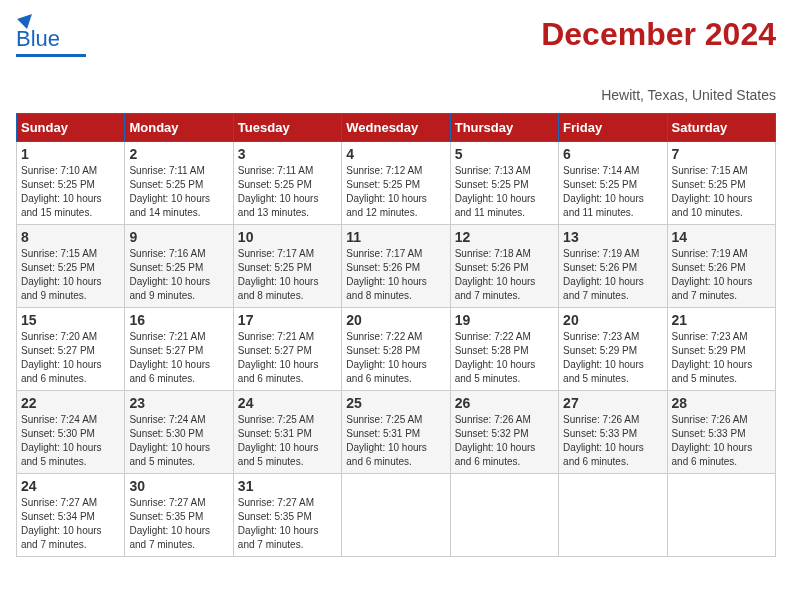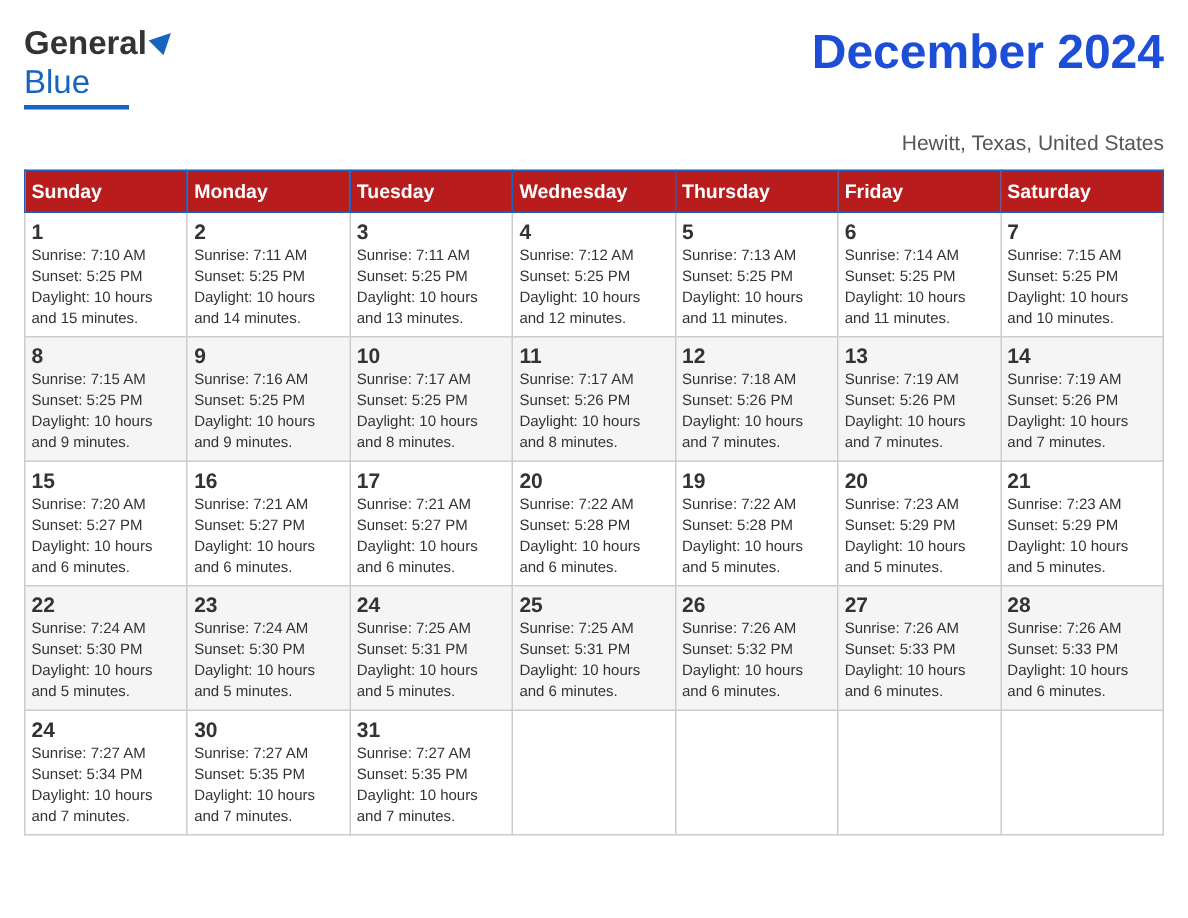--- a/index.html
+++ b/index.html
@@ -26,21 +26,21 @@
       height: 3px;
       background: #1565c0;
       margin-top: 2px;
     }
     .title-area {
       text-align: right;
     }
     .month-title {
       font-size: 32px;
       font-weight: bold;
-      color: #1d4ed8;
+      color: #b91c1c;
     }
     .location {
       font-size: 14px;
       color: #555;
       margin-top: 34px;
     }
     .calendar {
       width: 100%;
       border-collapse: collapse;
       font-size: 11px;
@@ -80,21 +80,20 @@
     .empty-cell {
       background: #fff !important;
     }
   </style>
 </head>
 <body>
 
 <div class="header-area">
   <div class="logo">
     <div style="display:flex;align-items:center;">
-      <span style="font-size:22px;font-weight:bold;color:#333;">General</span>
       <span style="display:inline-block;width:0;height:0;border-left:7px solid transparent;border-right:7px solid transparent;border-bottom:14px solid #1565c0;transform:rotate(45deg);margin-left:4px;margin-top:-4px;"></span>
     </div>
     <div style="display:flex;align-items:center;">
       <span style="font-size:22px;font-weight:normal;color:#1565c0;text-align:right;">Blue</span>
     </div>
     <div class="logo-line"></div>
   </div>
   <div class="title-area">
     <div class="month-title">December 2024</div>
     <div class="location">Hewitt, Texas, United States</div>

